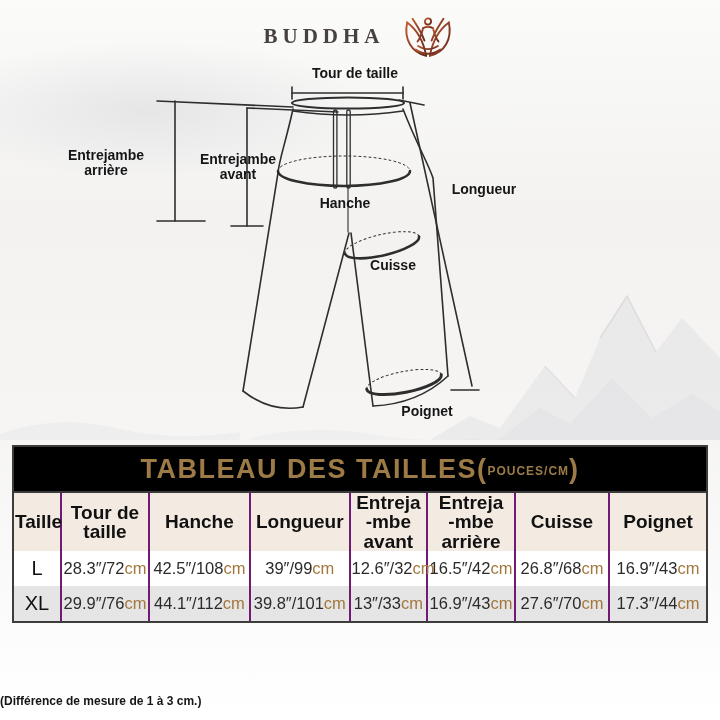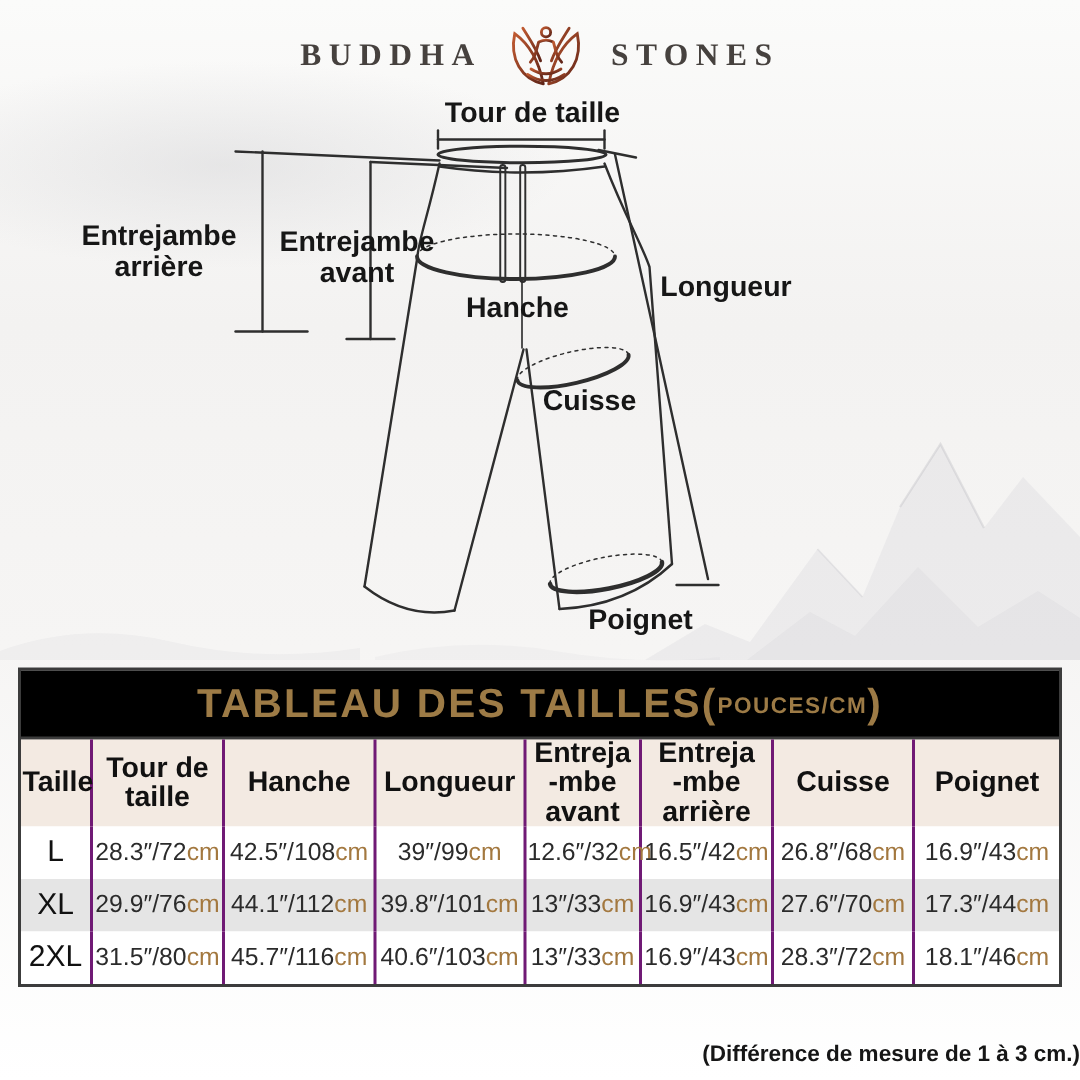--- a/index.html
+++ b/index.html
@@ -7,39 +7,39 @@
   .stage{position:relative;width:720px;height:720px;overflow:hidden;
          background:linear-gradient(180deg,#fbfbfa 0%,#f3f2f1 30%,#f6f5f4 60%,#ffffff 100%);}
   
   .wash{position:absolute;left:-40px;top:40px;width:420px;height:140px;pointer-events:none;
         background:radial-gradient(ellipse at 45% 50%, rgba(205,205,208,.40), rgba(205,205,208,0) 70%);}
   .bgart{position:absolute;left:0;top:0;pointer-events:none;}
   
   .brand{position:absolute;left:0;top:12px;width:720px;display:flex;align-items:center;justify-content:center;gap:14px;}
   .brand-word{font-family:"Liberation Serif",serif;font-size:21px;font-weight:600;color:#46413e;letter-spacing:5px;}
   
-  .dlabel{position:absolute;color:#161616;font-weight:bold;font-size:19px;line-height:1.1;text-align:center;}
+  .dlabel{position:absolute;color:#161616;font-weight:bold;font-size:14px;line-height:1.1;text-align:center;}
   
   .size-table{position:absolute;left:12px;top:445px;width:692px;border:2px solid #3c3c3c;background:#fff;}
   .tbl-title{height:44px;background:#000000;border-bottom:2px solid #3c3c3c;display:flex;align-items:center;justify-content:center;
              color:#9d7b46;font-weight:bold;font-size:27px;letter-spacing:1.5px;}
-  .tbl-title .small{font-size:15px;letter-spacing:1px;margin-top:3px;}
+  .tbl-title .small{font-size:12px;letter-spacing:1px;margin-top:3px;}
   table{border-collapse:collapse;width:100%;table-layout:fixed;}
   col.c0{width:6.8%;}col.c1{width:12.7%;}col.c2{width:14.6%;}col.c3{width:14.4%;}
   col.c4{width:11.2%;}col.c5{width:12.7%;}col.c6{width:13.6%;}col.c7{width:14.0%;}
   th,td{border-left:2px solid #701a75;text-align:center;vertical-align:middle;padding:0 1px;}
   th:first-child,td:first-child{border-left:none;}
   thead th{height:54px;background:#f3eae2;color:#111;font-size:19px;font-weight:bold;line-height:1.02;}
   tbody tr{height:35px;background:#ffffff;}
   tbody tr.alt{background:#e5e5e5;}
   td.size{font-size:20px;color:#111;}
   td.val{font-size:16.5px;color:#2b2b2b;white-space:nowrap;}
   td.val .cm{color:#a3783f;}
-  .footer-note{position:absolute;left:0;top:694px;width:720px;text-align:right;
-               font-size:15px;font-weight:bold;color:#161616;}
+  .footer-note{position:absolute;left:0;top:694px;width:720px;text-align:left;
+               font-size:12px;font-weight:bold;color:#161616;}
 </style>
 </head>
 <body>
 
 <div class="stage">
 
   <div class="wash"></div>
   <svg class="bgart" width="720" height="720" viewBox="0 0 720 720">
     <path d="M430,440 L470,416 500,428 545,366 575,398 600,338 627,296 656,352 682,318 720,358 L720,440 Z" fill="#b4b4bf" opacity="0.14"></path>
     <path d="M498,440 L540,408 570,424 612,378 652,418 692,394 720,412 L720,440 Z" fill="#b4b4bf" opacity="0.10"></path>
@@ -64,21 +64,20 @@
         <path d="M15,7 C20,15 25,22 28,31"></path>
         <path d="M49,7 C44,15 39,22 36,31"></path>
         <circle cx="32" cy="10" r="3.4"></circle>
         <path d="M27,17 Q32,14.5 37,17"></path>
         <path d="M26.5,17.5 C24.5,25 24,28 20.5,32"></path>
         <path d="M37.5,17.5 C39.5,25 40,28 43.5,32"></path>
         <path d="M21,37 Q32,44 43,37"></path>
         <path d="M18.5,41 Q32,50 45.5,41"></path>
       </g>
     </svg>
-    <span class="brand-word">STONES</span>
   </div>
 
   <svg class="bgart" style="top:60px" width="720" height="385" viewBox="0 0 720 385">
     <g stroke="#2e2e2e" fill="none" stroke-width="1.6" stroke-linecap="round">
 
       <path d="M292,33 H403"></path>
       <path d="M292,27 V39"></path>
         <path d="M403,27 V39"></path>
 
       <ellipse cx="348" cy="43" rx="56" ry="5.5" stroke-width="2"></ellipse>
@@ -176,29 +175,19 @@
           <tr class="alt">
             <td class="size">XL</td>
             <td class="val">29.9″/76<span class="cm">cm</span></td>
             <td class="val">44.1″/112<span class="cm">cm</span></td>
             <td class="val">39.8″/101<span class="cm">cm</span></td>
             <td class="val">13″/33<span class="cm">cm</span></td>
             <td class="val">16.9″/43<span class="cm">cm</span></td>
             <td class="val">27.6″/70<span class="cm">cm</span></td>
             <td class="val">17.3″/44<span class="cm">cm</span></td>
           </tr>
-          <tr>
-            <td class="size">2XL</td>
-            <td class="val">31.5″/80<span class="cm">cm</span></td>
-            <td class="val">45.7″/116<span class="cm">cm</span></td>
-            <td class="val">40.6″/103<span class="cm">cm</span></td>
-            <td class="val">13″/33<span class="cm">cm</span></td>
-            <td class="val">16.9″/43<span class="cm">cm</span></td>
-            <td class="val">28.3″/72<span class="cm">cm</span></td>
-            <td class="val">18.1″/46<span class="cm">cm</span></td>
-          </tr>
         </tbody>
     </table>
   </div>
 
   <div class="footer-note">(Différence de mesure de 1 à 3 cm.)</div>
 
 </div>
 
 </body></html>

